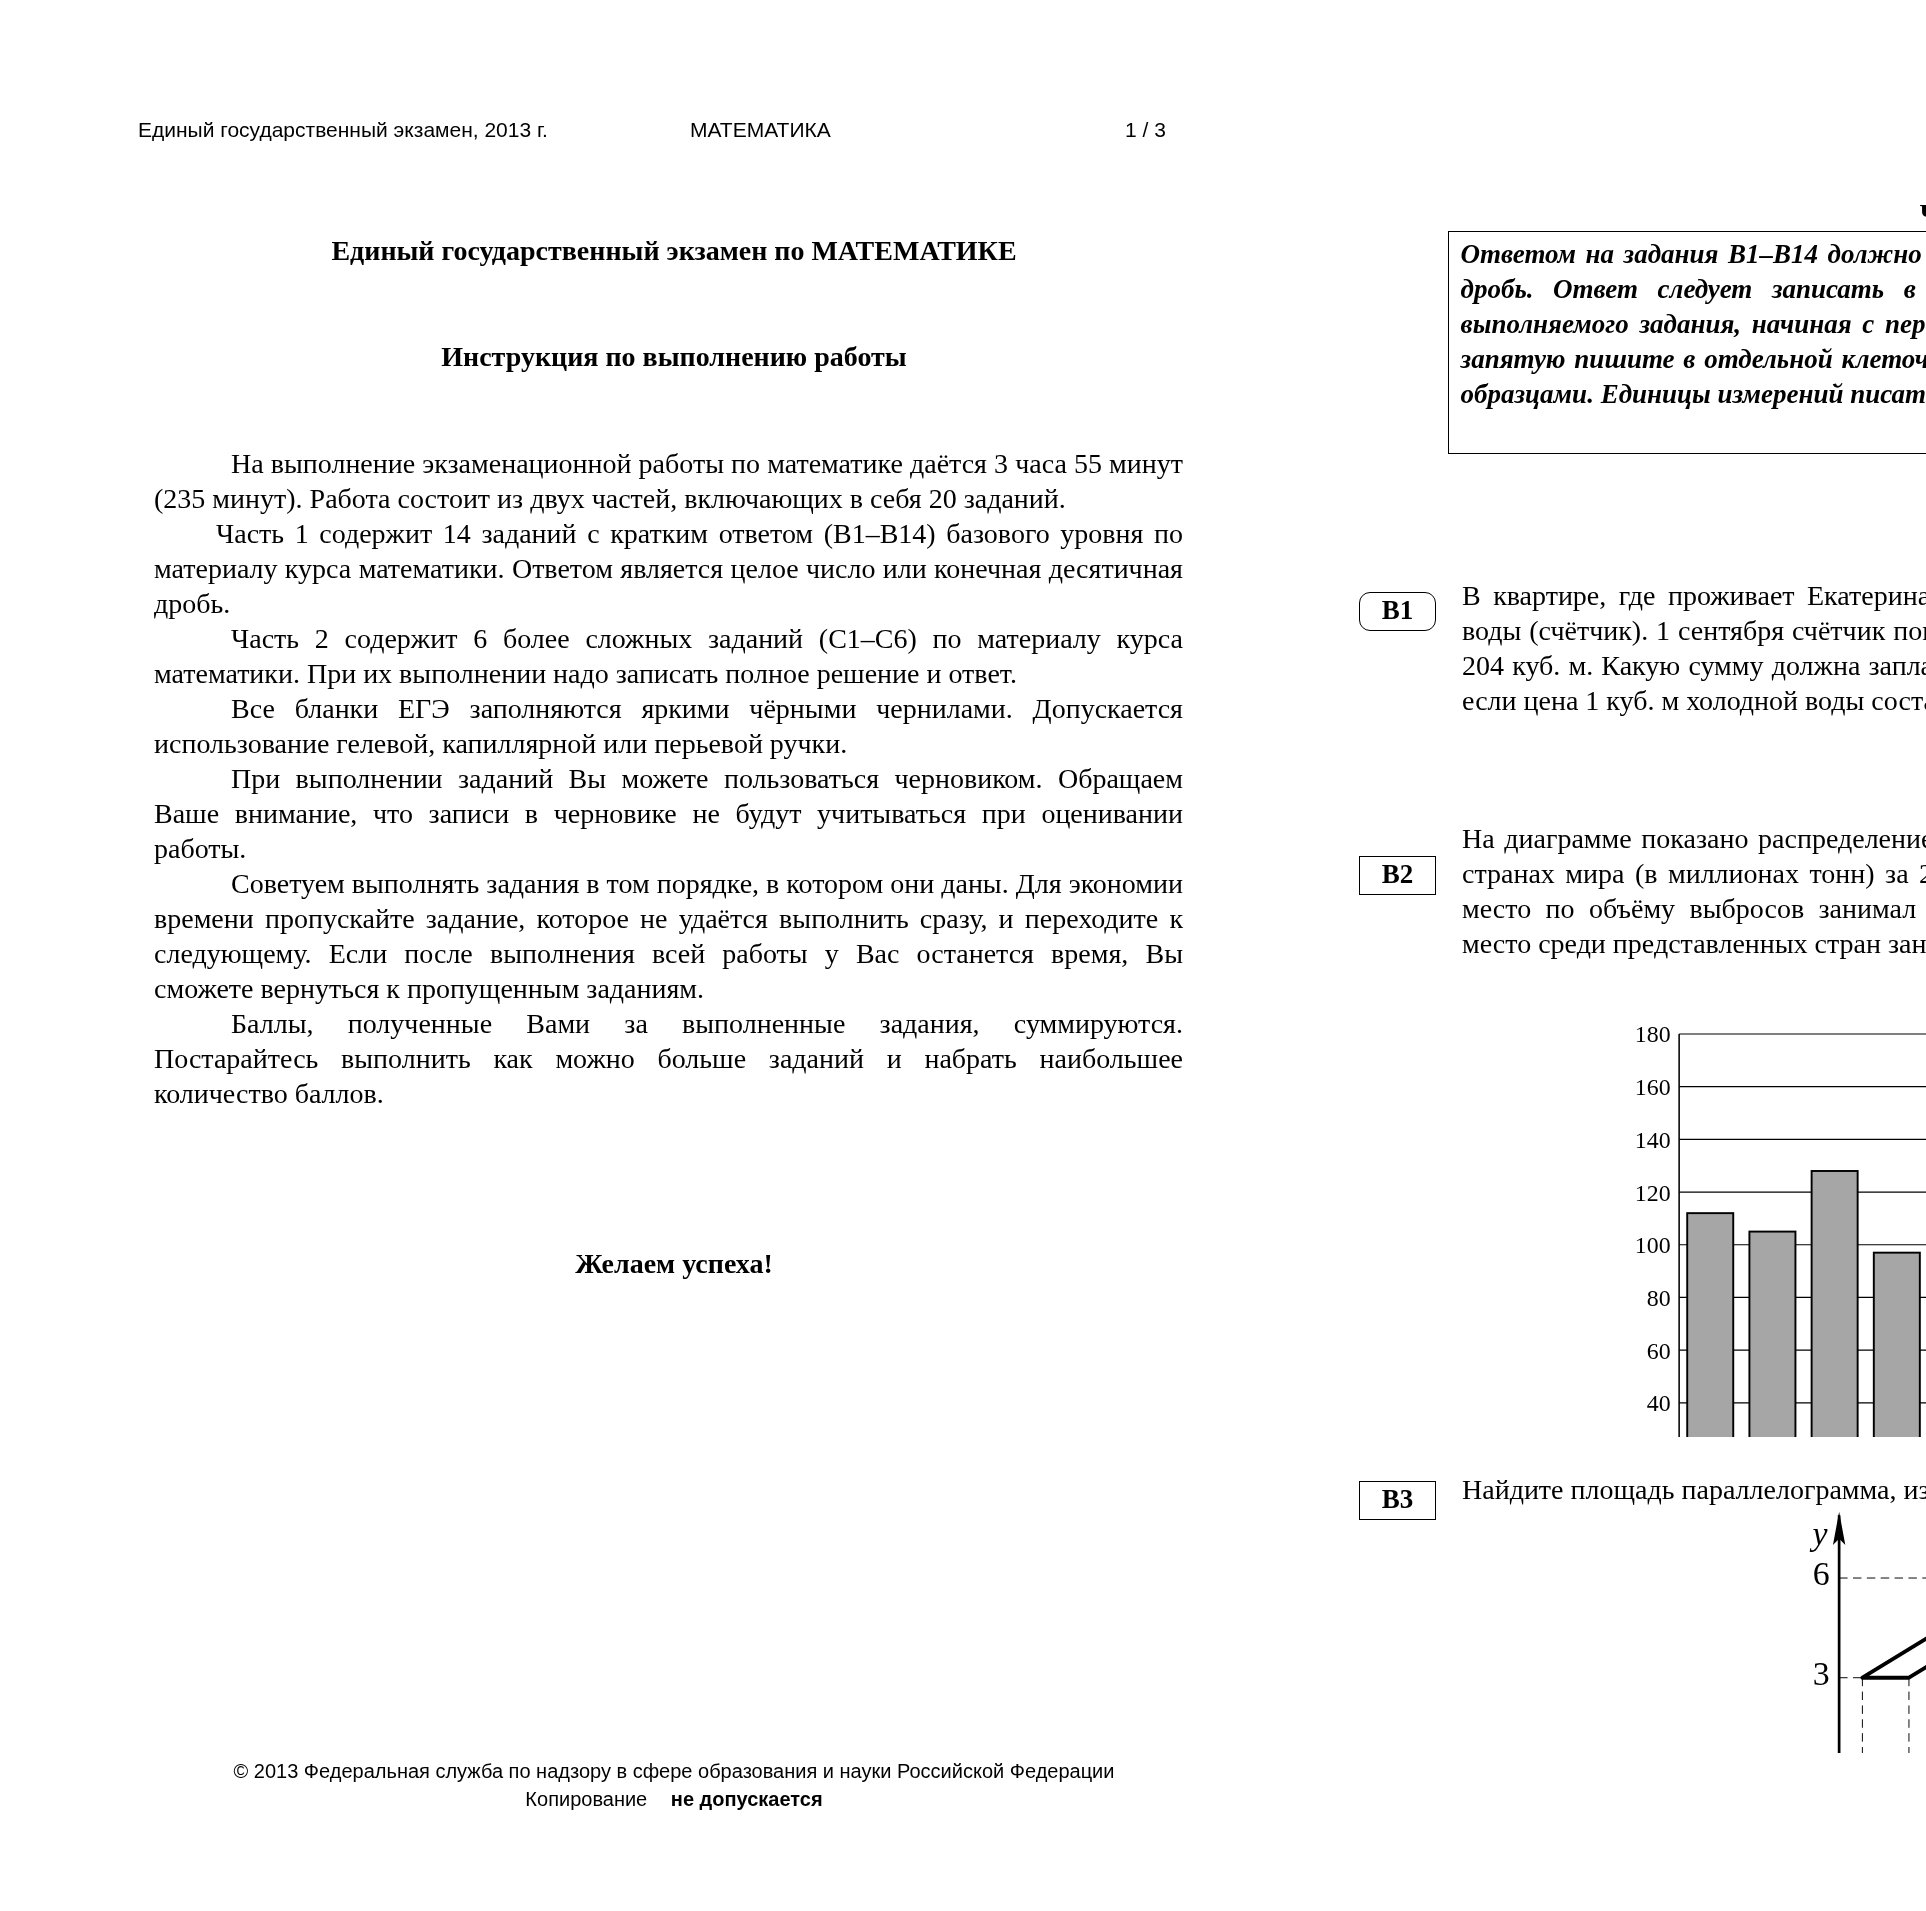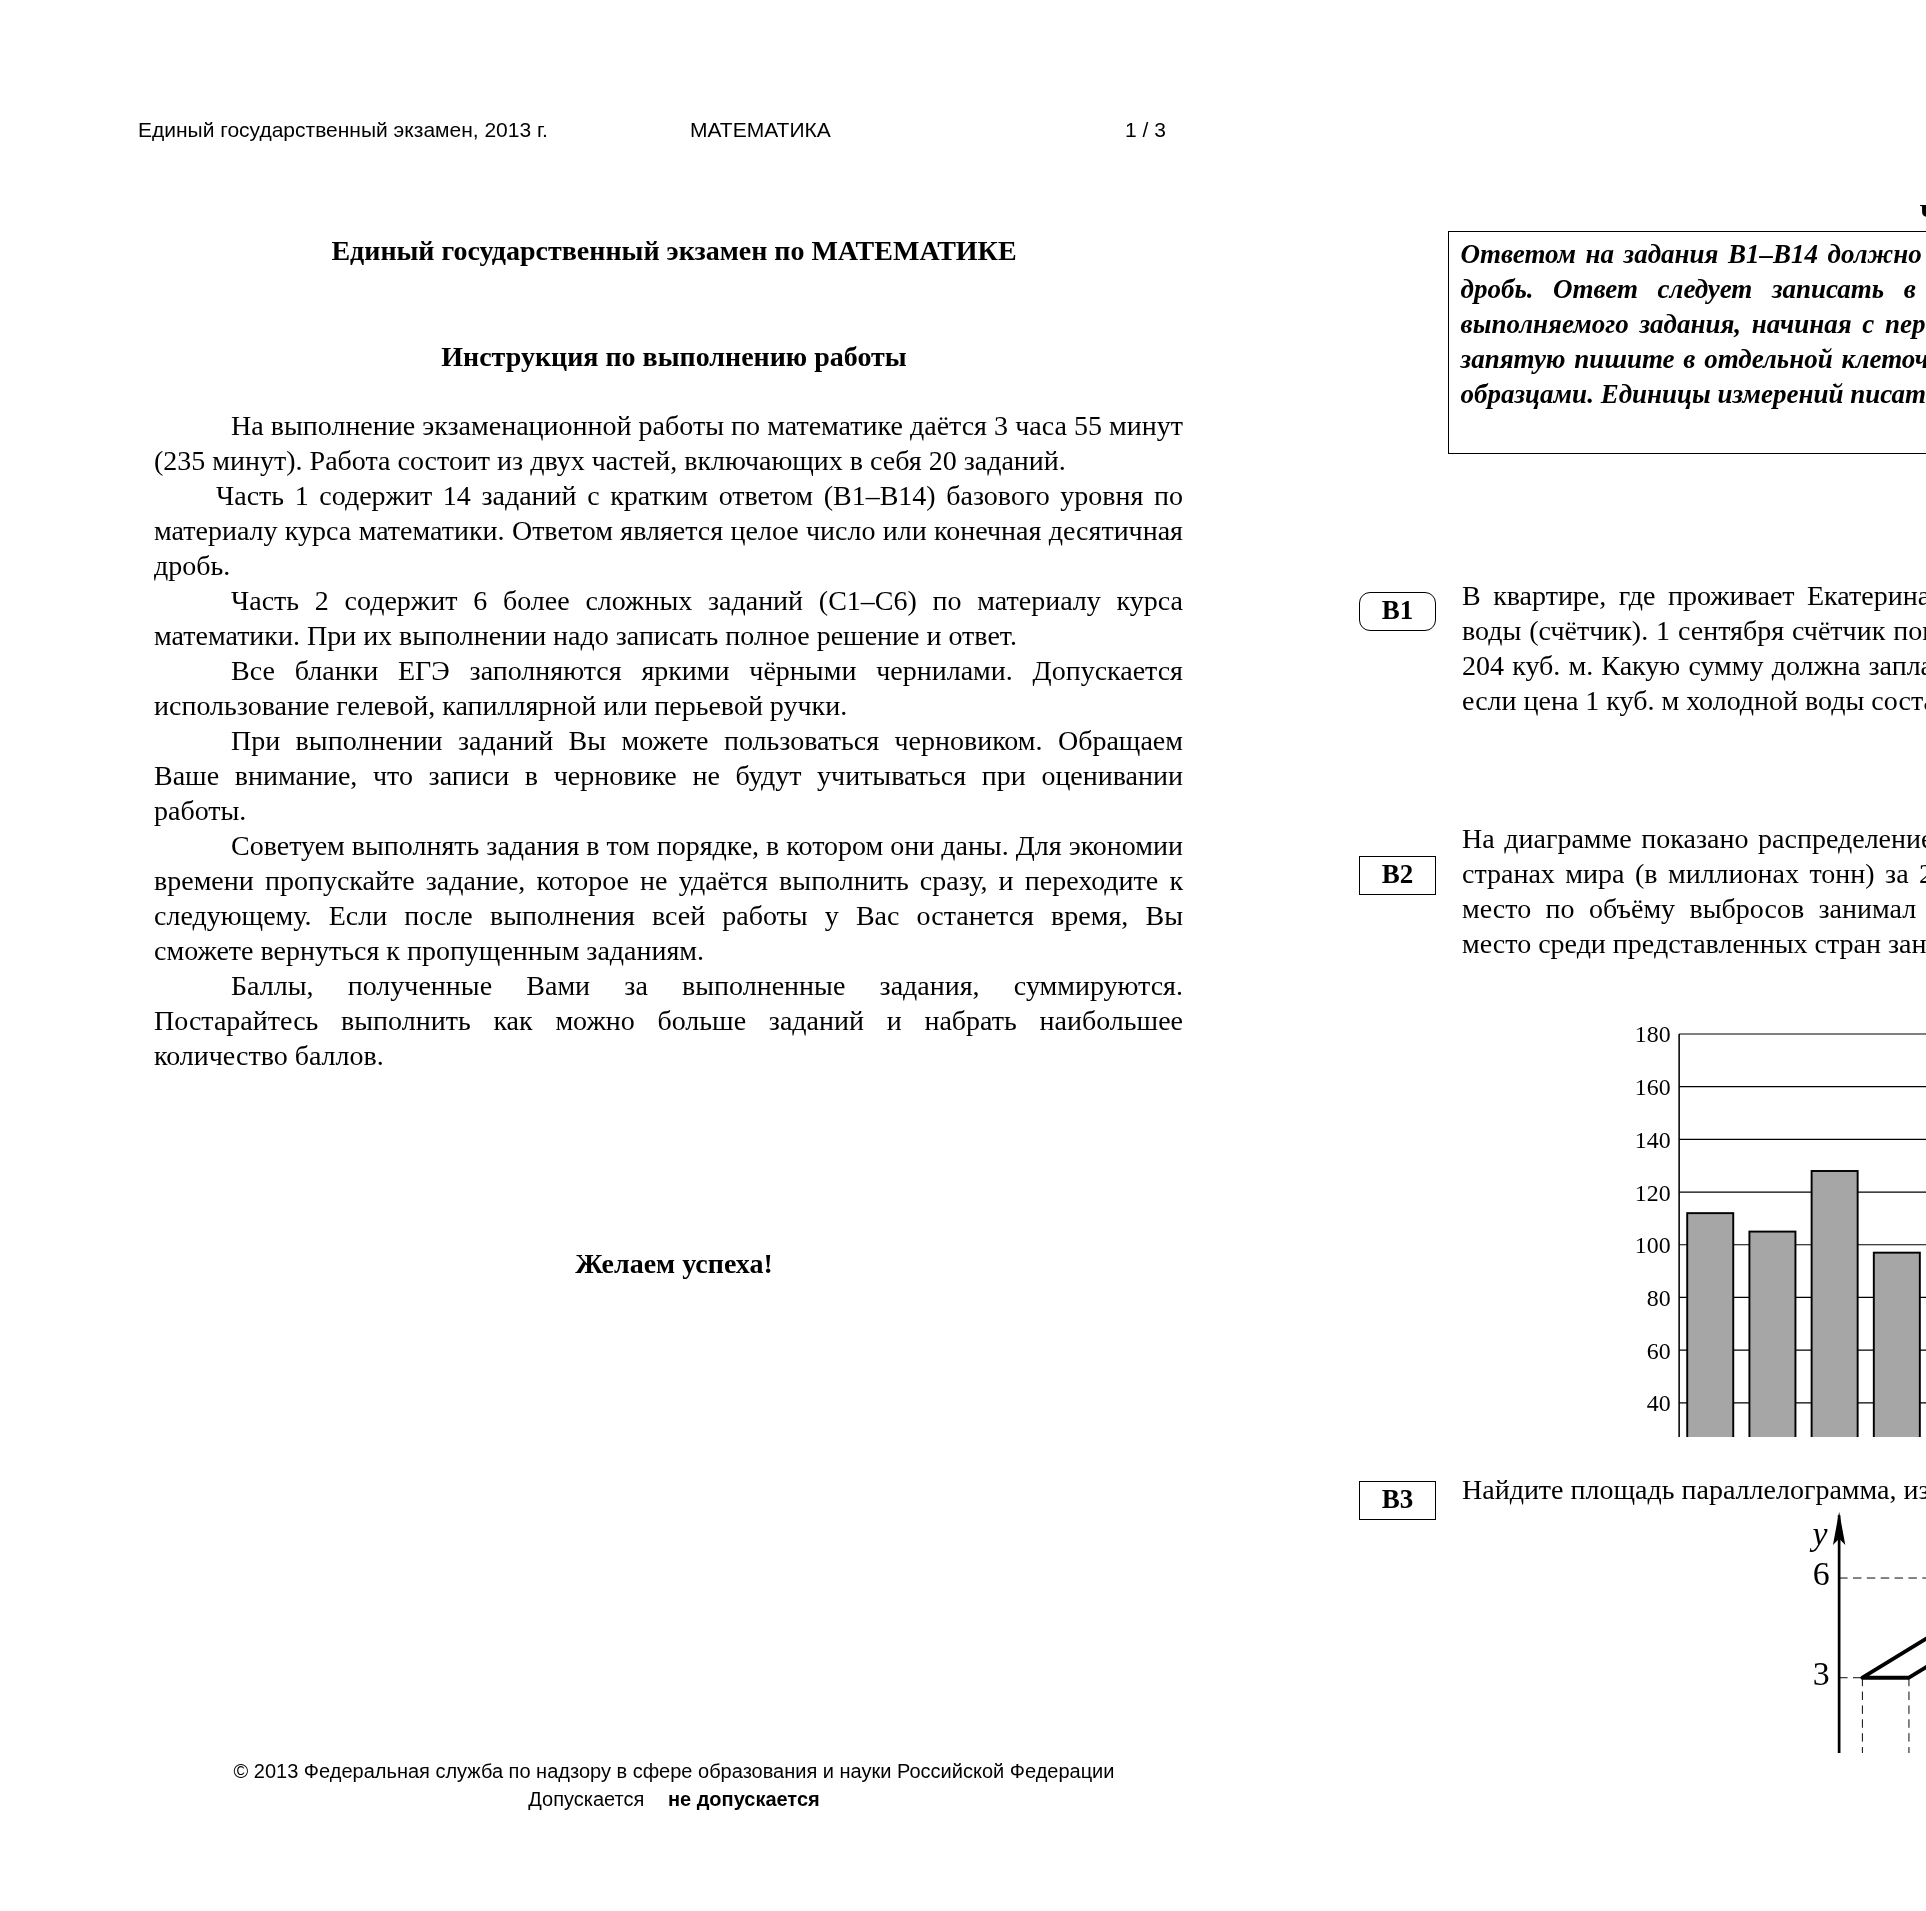--- a/index.html
+++ b/index.html
@@ -4,21 +4,21 @@
 <style>
   html, body { margin:0; padding:0; background:#ffffff; }
   body { width:2703px; height:1911px; position:relative; overflow:hidden; color:#000; }
   .abs { position:absolute; }
 
   
   .hdr { top:118px; font-size:21px; font-family:"Liberation Sans", sans-serif; }
 
   .title { left:154px; width:1040px; text-align:center; font-family:"Liberation Serif", serif; font-weight:bold; font-size:28px; }
 
-  .body-text { left:154px; width:1029px; font-family:"Liberation Serif", serif; font-size:28px; line-height:35px; text-align:justify; }
+  .body-text { left:154px; width:1029px; font-family:"Liberation Serif", serif; font-size:28px; line-height:35px; text-align:justify;margin-top:38px; }
   .body-text p { margin:0; text-indent:77px; }
   .body-text p.i2 { text-indent:62px; }
 
   .wish { left:154px; width:1040px; text-align:center; top:1248px; font-family:"Liberation Serif", serif; font-size:28px; font-weight:bold; }
 
   .footer { left:154px; width:1040px; text-align:center; font-family:"Liberation Sans", sans-serif; font-size:20px; line-height:28px; top:1757px; }
   .footer b { font-weight:bold;margin-left:18px; }
 
   
   .part-title { left:1448px; width:1040px; text-align:center; top:198px; font-family:"Liberation Serif", serif; font-weight:bold; font-size:28px; }
@@ -49,21 +49,21 @@
   <p>Все бланки ЕГЭ заполняются яркими чёрными чернилами. Допускается использование гелевой, капиллярной или перьевой ручки.</p>
   <p>При выполнении заданий Вы можете пользоваться черновиком. Обращаем Ваше внимание, что записи в черновике не будут учитываться при оценивании работы.</p>
   <p>Советуем выполнять задания в том порядке, в котором они даны. Для экономии времени пропускайте задание, которое не удаётся выполнить сразу, и переходите к следующему. Если после выполнения всей работы у Вас останется время, Вы сможете вернуться к пропущенным заданиям.</p>
   <p>Баллы, полученные Вами за выполненные задания, суммируются. Постарайтесь выполнить как можно больше заданий и набрать наибольшее количество баллов.</p>
 </div>
 
 <div class="abs wish">Желаем успеха!</div>
 
 <div class="abs footer">
   <div>© 2013 Федеральная служба по надзору в сфере образования и науки Российской Федерации</div>
-  <div><span>Допускается </span><b>не допускается</b></div>
+  <div><span>Копирование </span><b>не допускается</b></div>
 </div>
 
 <div class="abs part-title">Часть 1</div>
 <div class="abs part-box">Ответом на задания B1–B14 должно быть целое число или конечная десятичная дробь. Ответ следует записать в бланк ответов № 1 справа от номера выполняемого задания, начиная с первой клеточки. Каждую цифру, знак минус и запятую пишите в отдельной клеточке в соответствии с приведёнными в бланке образцами. Единицы измерений писать не нужно.</div>
 
 <div class="abs task-label" style="top:592px;border-radius:11px;">B1</div>
 <div class="abs task-text" style="top:578px;">В квартире, где проживает Екатерина, установлен прибор учёта расхода холодной воды (счётчик). 1 сентября счётчик показывал расход 189 куб. м воды, а 1 октября — 204 куб. м. Какую сумму должна заплатить Екатерина за холодную воду за сентябрь, если цена 1 куб. м холодной воды составляет 16 руб. 90 коп.? Ответ дайте в рублях.</div>
 
 <div class="abs task-label" style="top:822px;margin-top:34px;">B2</div>
 <div class="abs task-text" style="top:821px;">На диаграмме показано распределение выбросов углекислого газа в атмосферу в 10 странах мира (в миллионах тонн) за 2008 год. Среди представленных стран первое место по объёму выбросов занимал Пакистан, десятое место — Нигерия. Какое место среди представленных стран занимала Чехия?</div>

